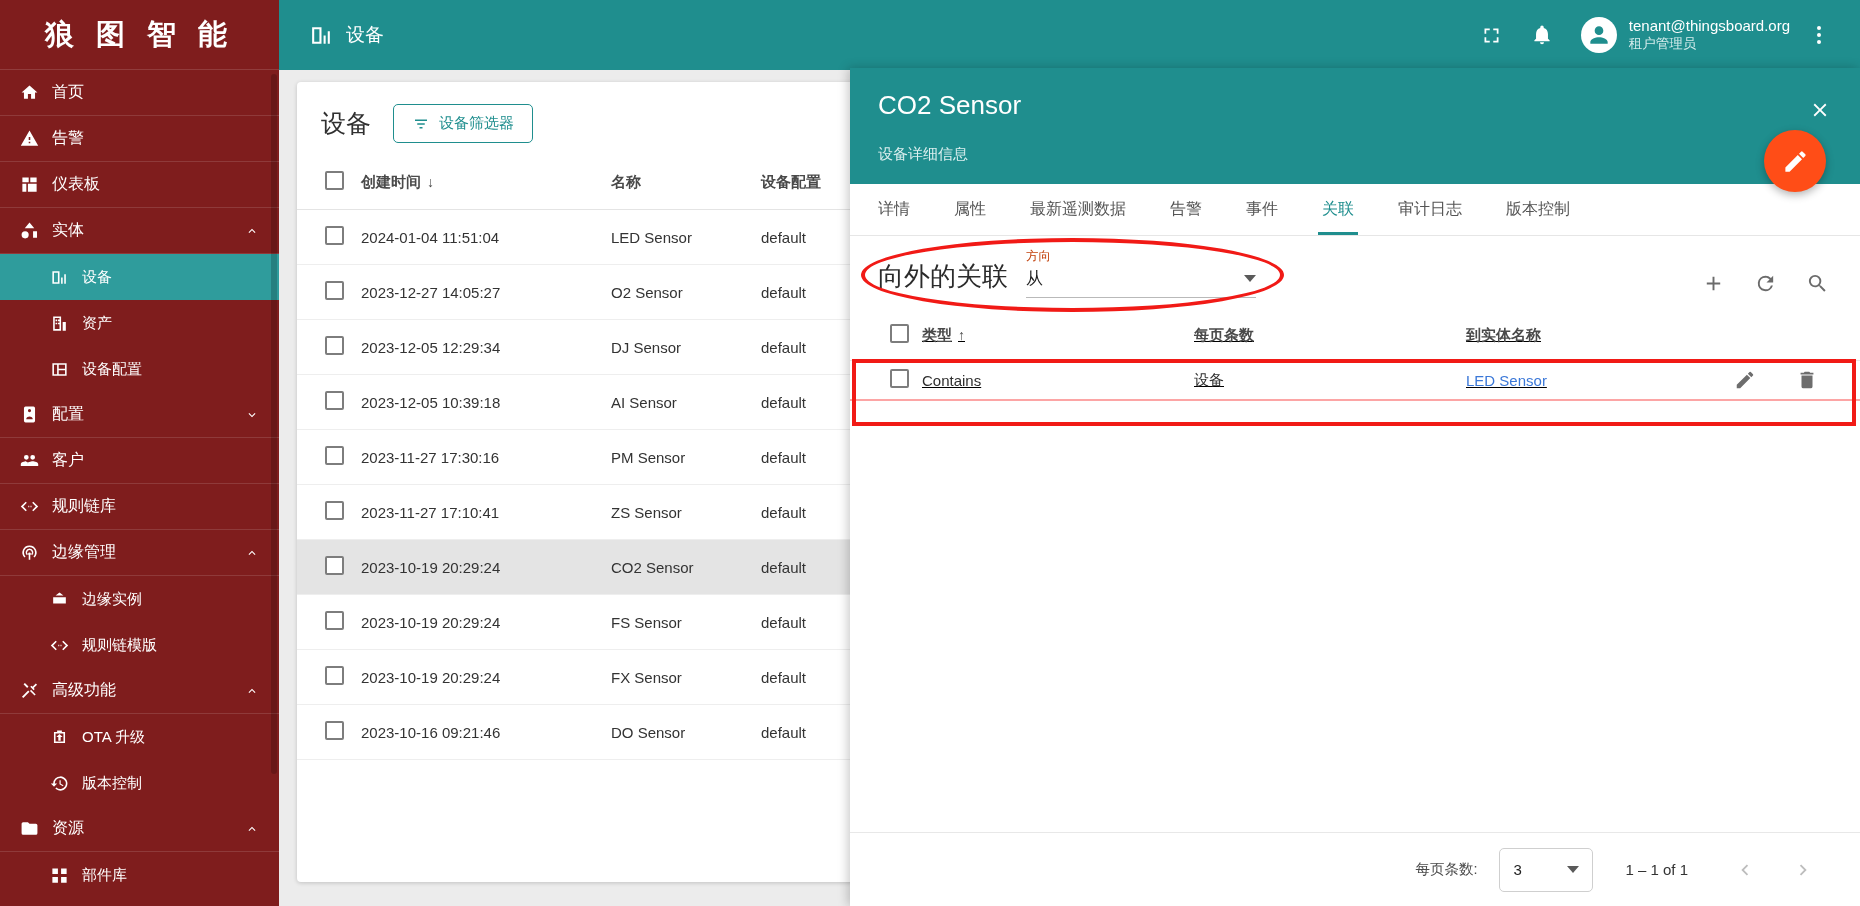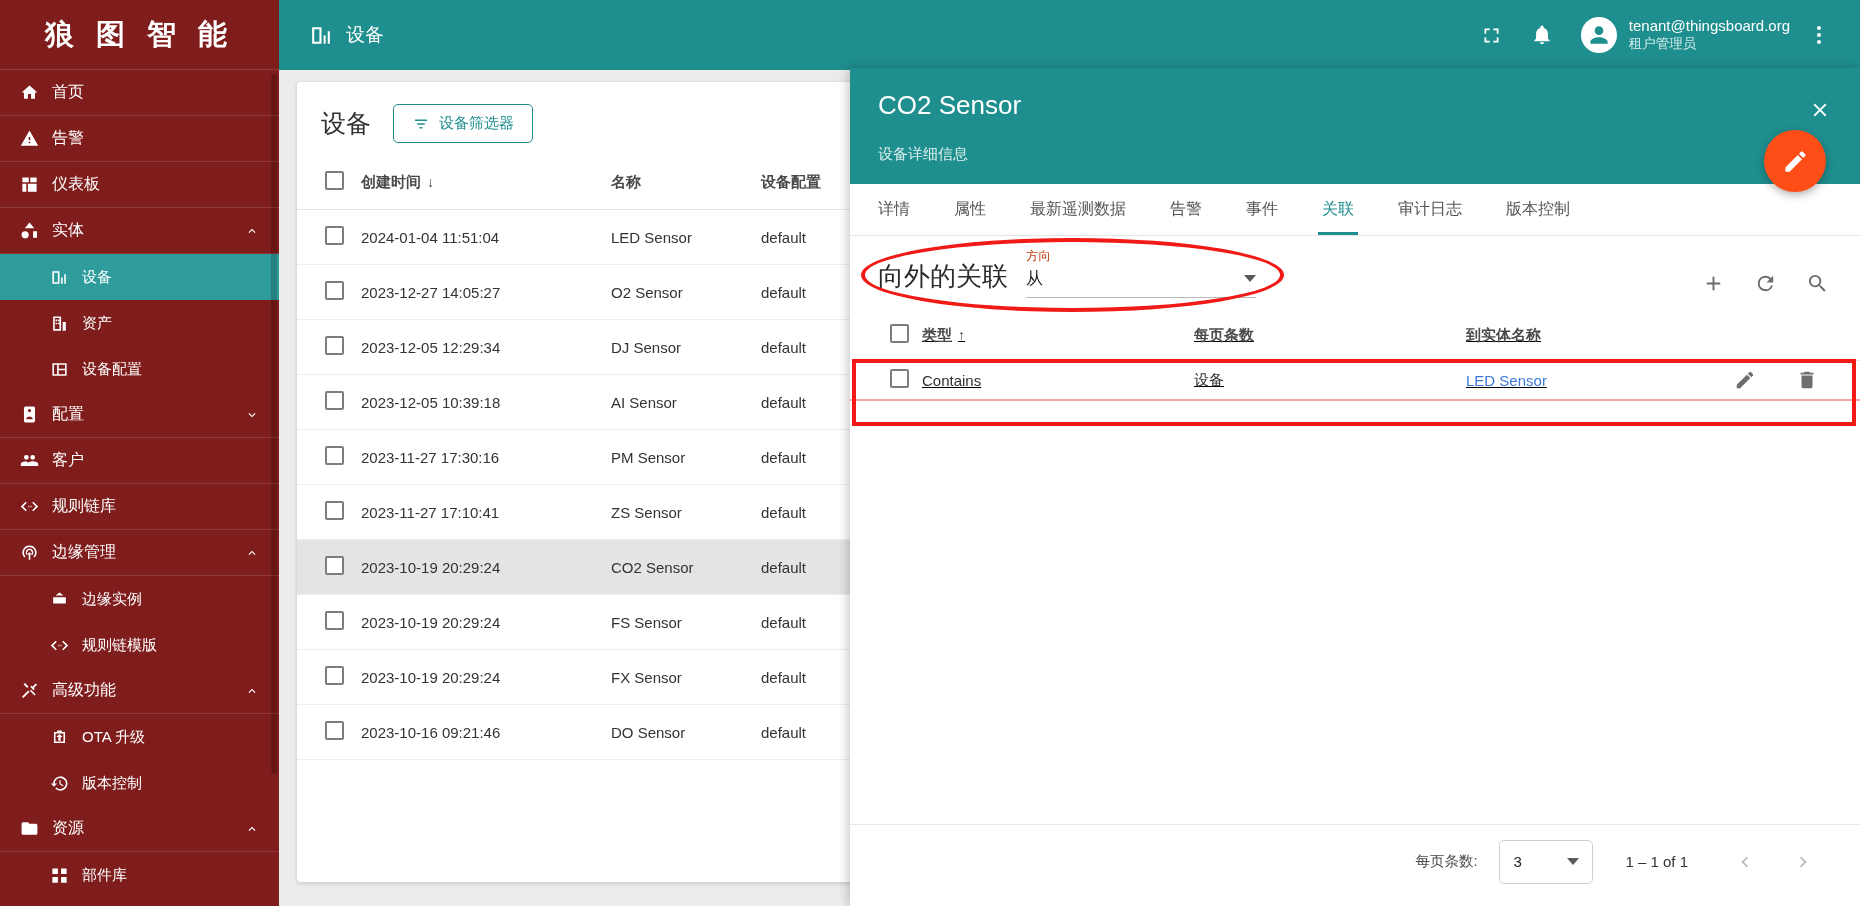--- a/index.html
+++ b/index.html
@@ -244,21 +244,21 @@
 
   .rect-anno {
     position: absolute;
     left: 2px; right: 4px;
     border: 4px solid #f11a16;
     pointer-events: none;
     z-index: 6;
   }
 
   .pager {
-    position: absolute; left: 0; right: 0; bottom: 8px;
+    position: absolute; left: 0; right: 0; bottom: 0;
     height: 74px;
     border-top: 1px solid #e8e8e8;
     display: flex; align-items: center; justify-content: flex-end;
     padding-right: 44px;
     background: #fff;
     gap: 22px;
   }
   .pager-label { font-size: 14.5px; color: #4c4c4c; }
   .pager-select {
     border: 1px solid #cfcfcf; border-radius: 5px;

